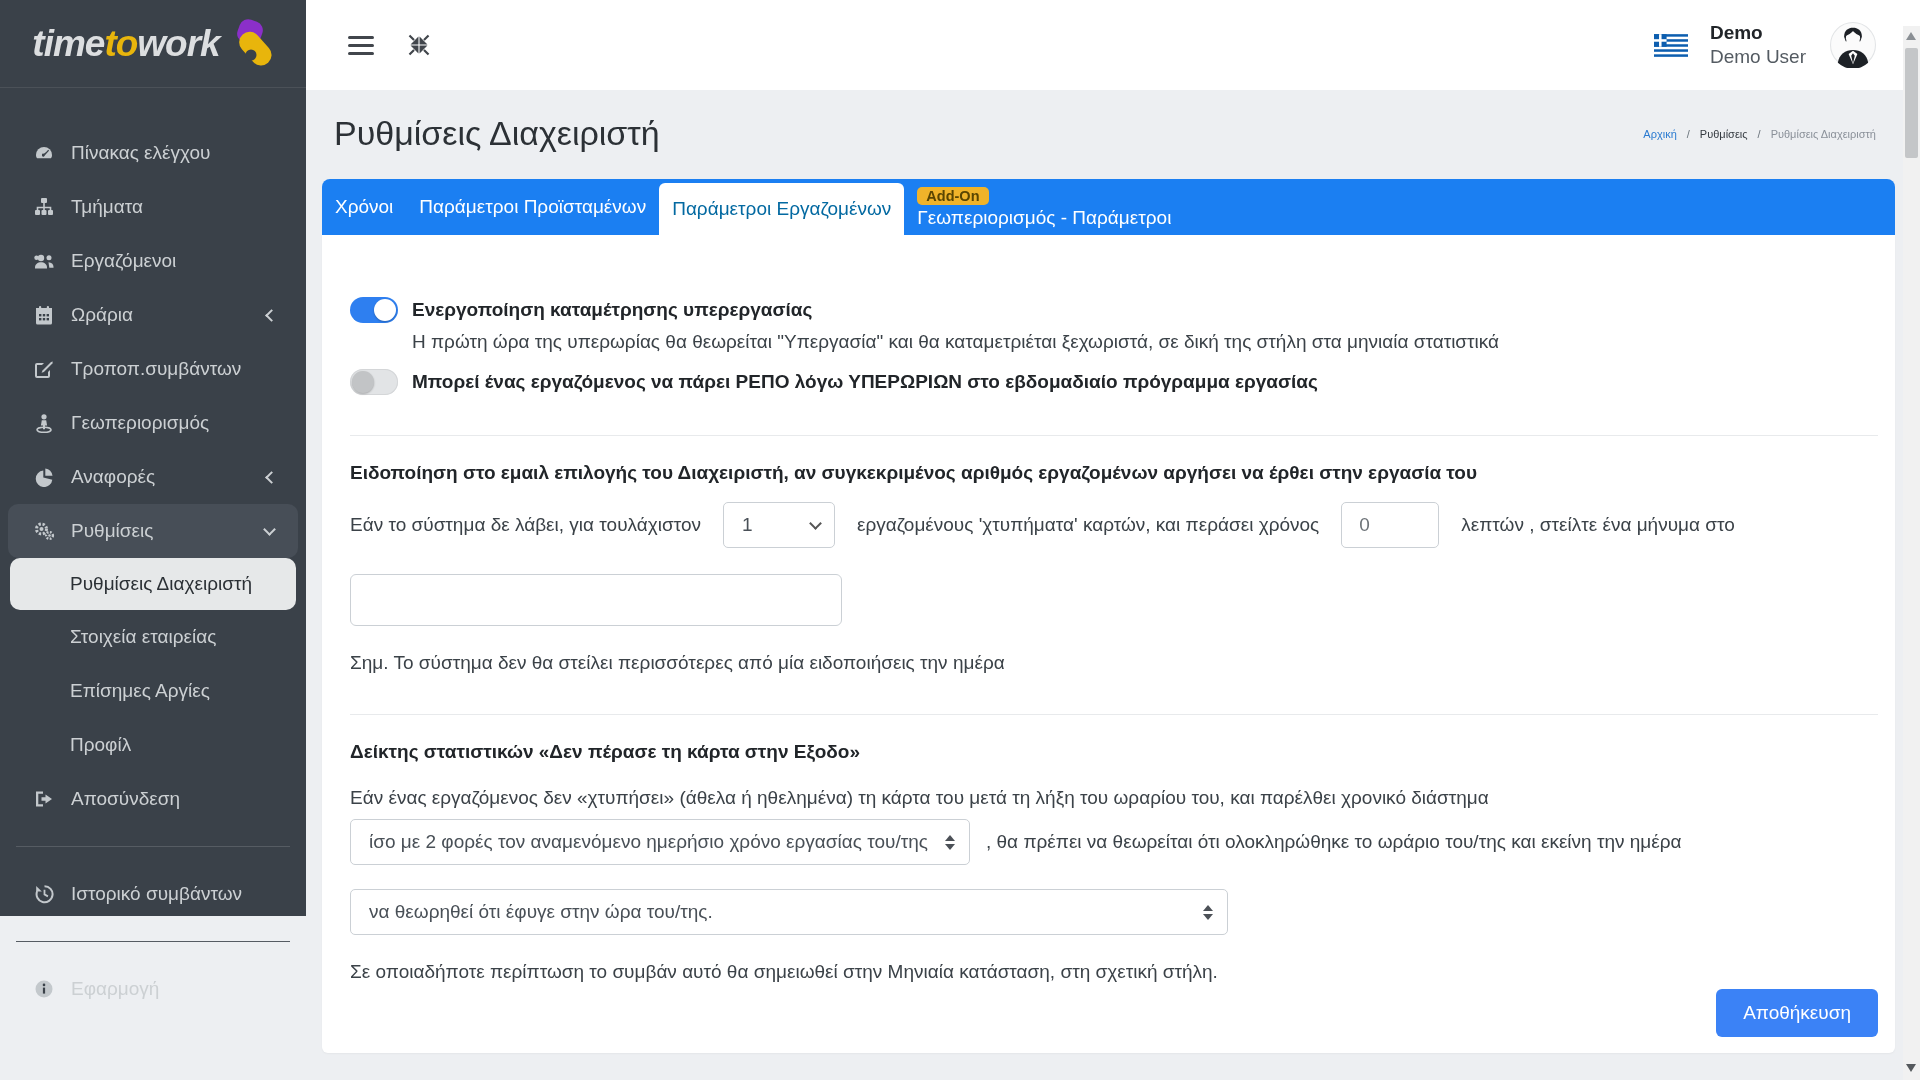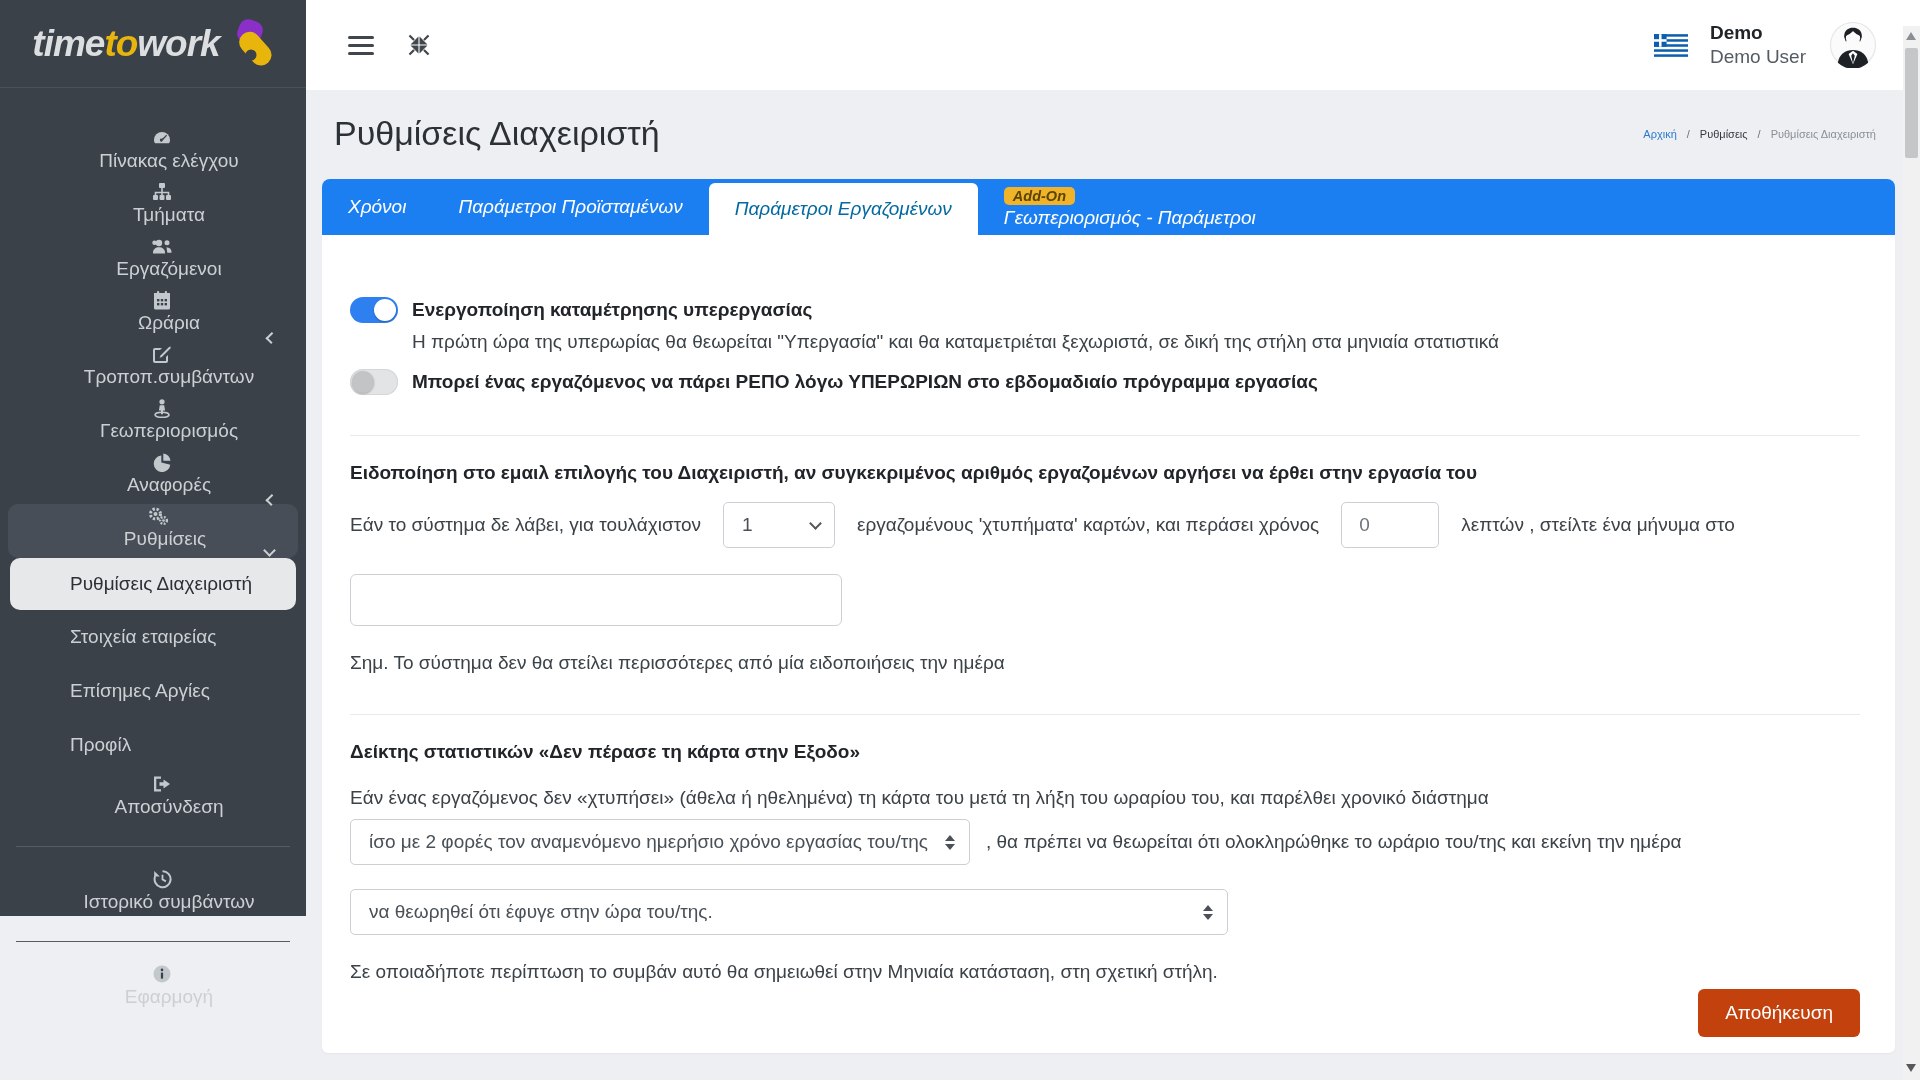--- a/index.html
+++ b/index.html
@@ -6,21 +6,21 @@
   html,body { width:1920px; height:1080px; overflow:hidden;
     font-family:"Liberation Sans","DejaVu Sans",sans-serif; background:#edeff2; color:#343a40; }
 
   
   .sidebar { position:absolute; left:0; top:0; width:306px; height:916px; background:#3a4149; z-index:5; }
   .logo { height:88px; display:flex; align-items:center; justify-content:center; border-bottom:1px solid #4b5158; }
   .logo-text { font-size:37px; font-weight:700; font-style:italic; letter-spacing:-1px; }
   .logo-time { color:#dcdee0; } .logo-to { color:#e8b50c; } .logo-work { color:#dcdee0; }
   .logo-mark { margin-left:2px; }
   .menu { padding-top:38px; }
-  .mi { display:flex; align-items:center; height:54px; padding-left:32px; color:#ccd0d3; font-size:19px; cursor:pointer;flex-direction:column; }
+  .mi { display:flex; align-items:center; height:54px; padding-left:32px; color:#ccd0d3; font-size:19px; cursor:pointer; }
   .mi .ic { width:24px; height:22px; margin-right:15px; flex:0 0 24px; display:flex; align-items:center; justify-content:center; }
   .mi svg { fill:#c3c8cc; }
   .mi.parent-open { background:#474e57; border-radius:10px; margin:0 8px; padding-left:24px; }
   .chev { width:9px; height:9px; border-style:solid; border-color:#ccd0d3; border-width:0; margin-left:auto; margin-right:30px; }
   .chev.left { border-top-width:2px; border-left-width:2px; transform:rotate(-45deg); }
   .chev.down { border-right-width:2px; border-bottom-width:2px; transform:rotate(45deg); margin-top:-4px; }
   .mi.parent-open .chev { margin-right:24px; }
   .smi { display:flex; align-items:center; height:54px; padding-left:70px; color:#ccd0d3; font-size:19px; cursor:pointer; }
   .smi.active { background:#e6e8e9; color:#2b3035; border-radius:10px; margin:0 10px 0 10px; padding-left:60px; height:52px; }
   .sdivider { border:none; border-top:1px solid #565c63; margin:20px 16px; }
@@ -42,27 +42,27 @@
   .page-head { display:flex; align-items:center; justify-content:space-between; margin:24px 44px 0 28px; }
   .page-title { font-size:34px; font-weight:400; color:#2c3136; }
   .breadcrumb { font-size:11px; display:flex; gap:10px; align-items:center; }
   .bc-home { color:#2a7ad0; text-decoration:none; cursor:pointer; }
   .bc-sep { color:#6c757d; }
   .bc-mid { color:#343a40; }
   .bc-cur { color:#8a9099; }
 
   
   .tabbar { display:flex; margin:26px 25px 0 16px; background:#1b7ff2; border-radius:8px 8px 0 0; height:56px; align-items:stretch; }
-  .tab { display:flex; align-items:center; padding:0 26px; color:#ffffff; font-size:19px; cursor:pointer;font-style:italic; }
+  .tab { display:flex; align-items:center; padding:0 13px; color:#ffffff; font-size:19px; cursor:pointer; }
   .tab.active { background:#ffffff; color:#0369a1; border-radius:6px 6px 0 0; margin-top:4px; }
   .tab.addon { flex-direction:column; align-items:flex-start; justify-content:center; gap:2px; padding-top:2px; }
   .badge { background:#f0b32a; color:#5a4502; font-size:14.5px; font-weight:700; padding:1px 9px; border-radius:5px; }
 
   
-  .card { background:#ffffff; margin:0 25px 0 16px; border-radius:0 0 6px 6px; padding:30px 35px 16px 28px; min-height:814px; box-shadow:0 1px 2px rgba(0,0,0,.04); }
+  .card { background:#ffffff; margin:0 25px 0 16px; border-radius:0 0 6px 6px; padding:30px 17px 16px 28px; min-height:814px; box-shadow:0 1px 2px rgba(0,0,0,.04); }
   .bold { font-weight:700; color:#212529; font-size:19px; }
   .txt { font-size:19px; color:#3b4248; }
   .toggle-row { display:flex; align-items:center; gap:14px; }
   .toggle { width:48px; height:26px; border-radius:13px; position:relative; cursor:pointer; flex:0 0 48px; }
   .toggle.on { background:#2e7ff0; }
   .toggle.off { background:#e2e4e6; box-shadow:inset 0 0 0 1px #d4d6d8; }
   .knob { position:absolute; top:2px; width:22px; height:22px; border-radius:50%; background:#fff; box-shadow:0 1px 2px rgba(0,0,0,.25); }
   .on .knob { right:2px; } .off .knob { left:2px; background:#c2c4c6; }
   .toggle-desc { margin:8px 0 0 62px; }
   .row1 { margin-top:32px; }
@@ -76,21 +76,21 @@
   .tri-down { width:0; height:0; border-left:5px solid transparent; border-right:5px solid transparent; border-top:6px solid #4c5157; margin-top:3px; }
   input.num { width:98px; height:46px; border:1px solid #cbd0d5; border-radius:5px; font-size:19px; color:#6d7378; padding:0 17px; font-family:inherit; }
   input.email { width:492px; height:52px; border:1px solid #cbd0d5; border-radius:6px; font-size:19px; color:#343a40; padding:0 16px; margin-top:26px; display:block; font-family:inherit; }
   .note { margin-top:26px; }
   .heading-gap { margin-top:2px; }
   .sel-threshold { width:620px; margin-top:0; }
   .sel-action { width:878px; margin-top:24px; }
   .sel-row { display:flex; align-items:center; gap:16px; margin-top:10px; }
   .footer-note { margin-top:26px; }
   .btn-row { display:flex; justify-content:flex-end; margin-top:6px; }
-  .save-btn { background:#c2410c; color:#ffffff; font-size:19px; border:none; border-radius:6px; padding:13px 27px; cursor:pointer; font-family:inherit; }
+  .save-btn { background:#3b82f6; color:#ffffff; font-size:19px; border:none; border-radius:6px; padding:13px 27px; cursor:pointer; font-family:inherit; }
 
   
   .scrollbar { position:absolute; right:0; top:26px; bottom:0; width:17px; background:#f1f1f1; z-index:10; }
   .sb-up { position:absolute; top:6px; left:3px; width:0; height:0; border-left:5.5px solid transparent; border-right:5.5px solid transparent; border-bottom:8px solid #8a8f94; }
   .sb-thumb { position:absolute; top:22px; left:2px; width:13px; height:110px; background:#c4c6c8; border-radius:2px; }
   .sb-down { position:absolute; bottom:8px; left:3px; width:0; height:0; border-left:5.5px solid transparent; border-right:5.5px solid transparent; border-top:8px solid #55595d; }
 </style>
 </head>
 <body>
 

